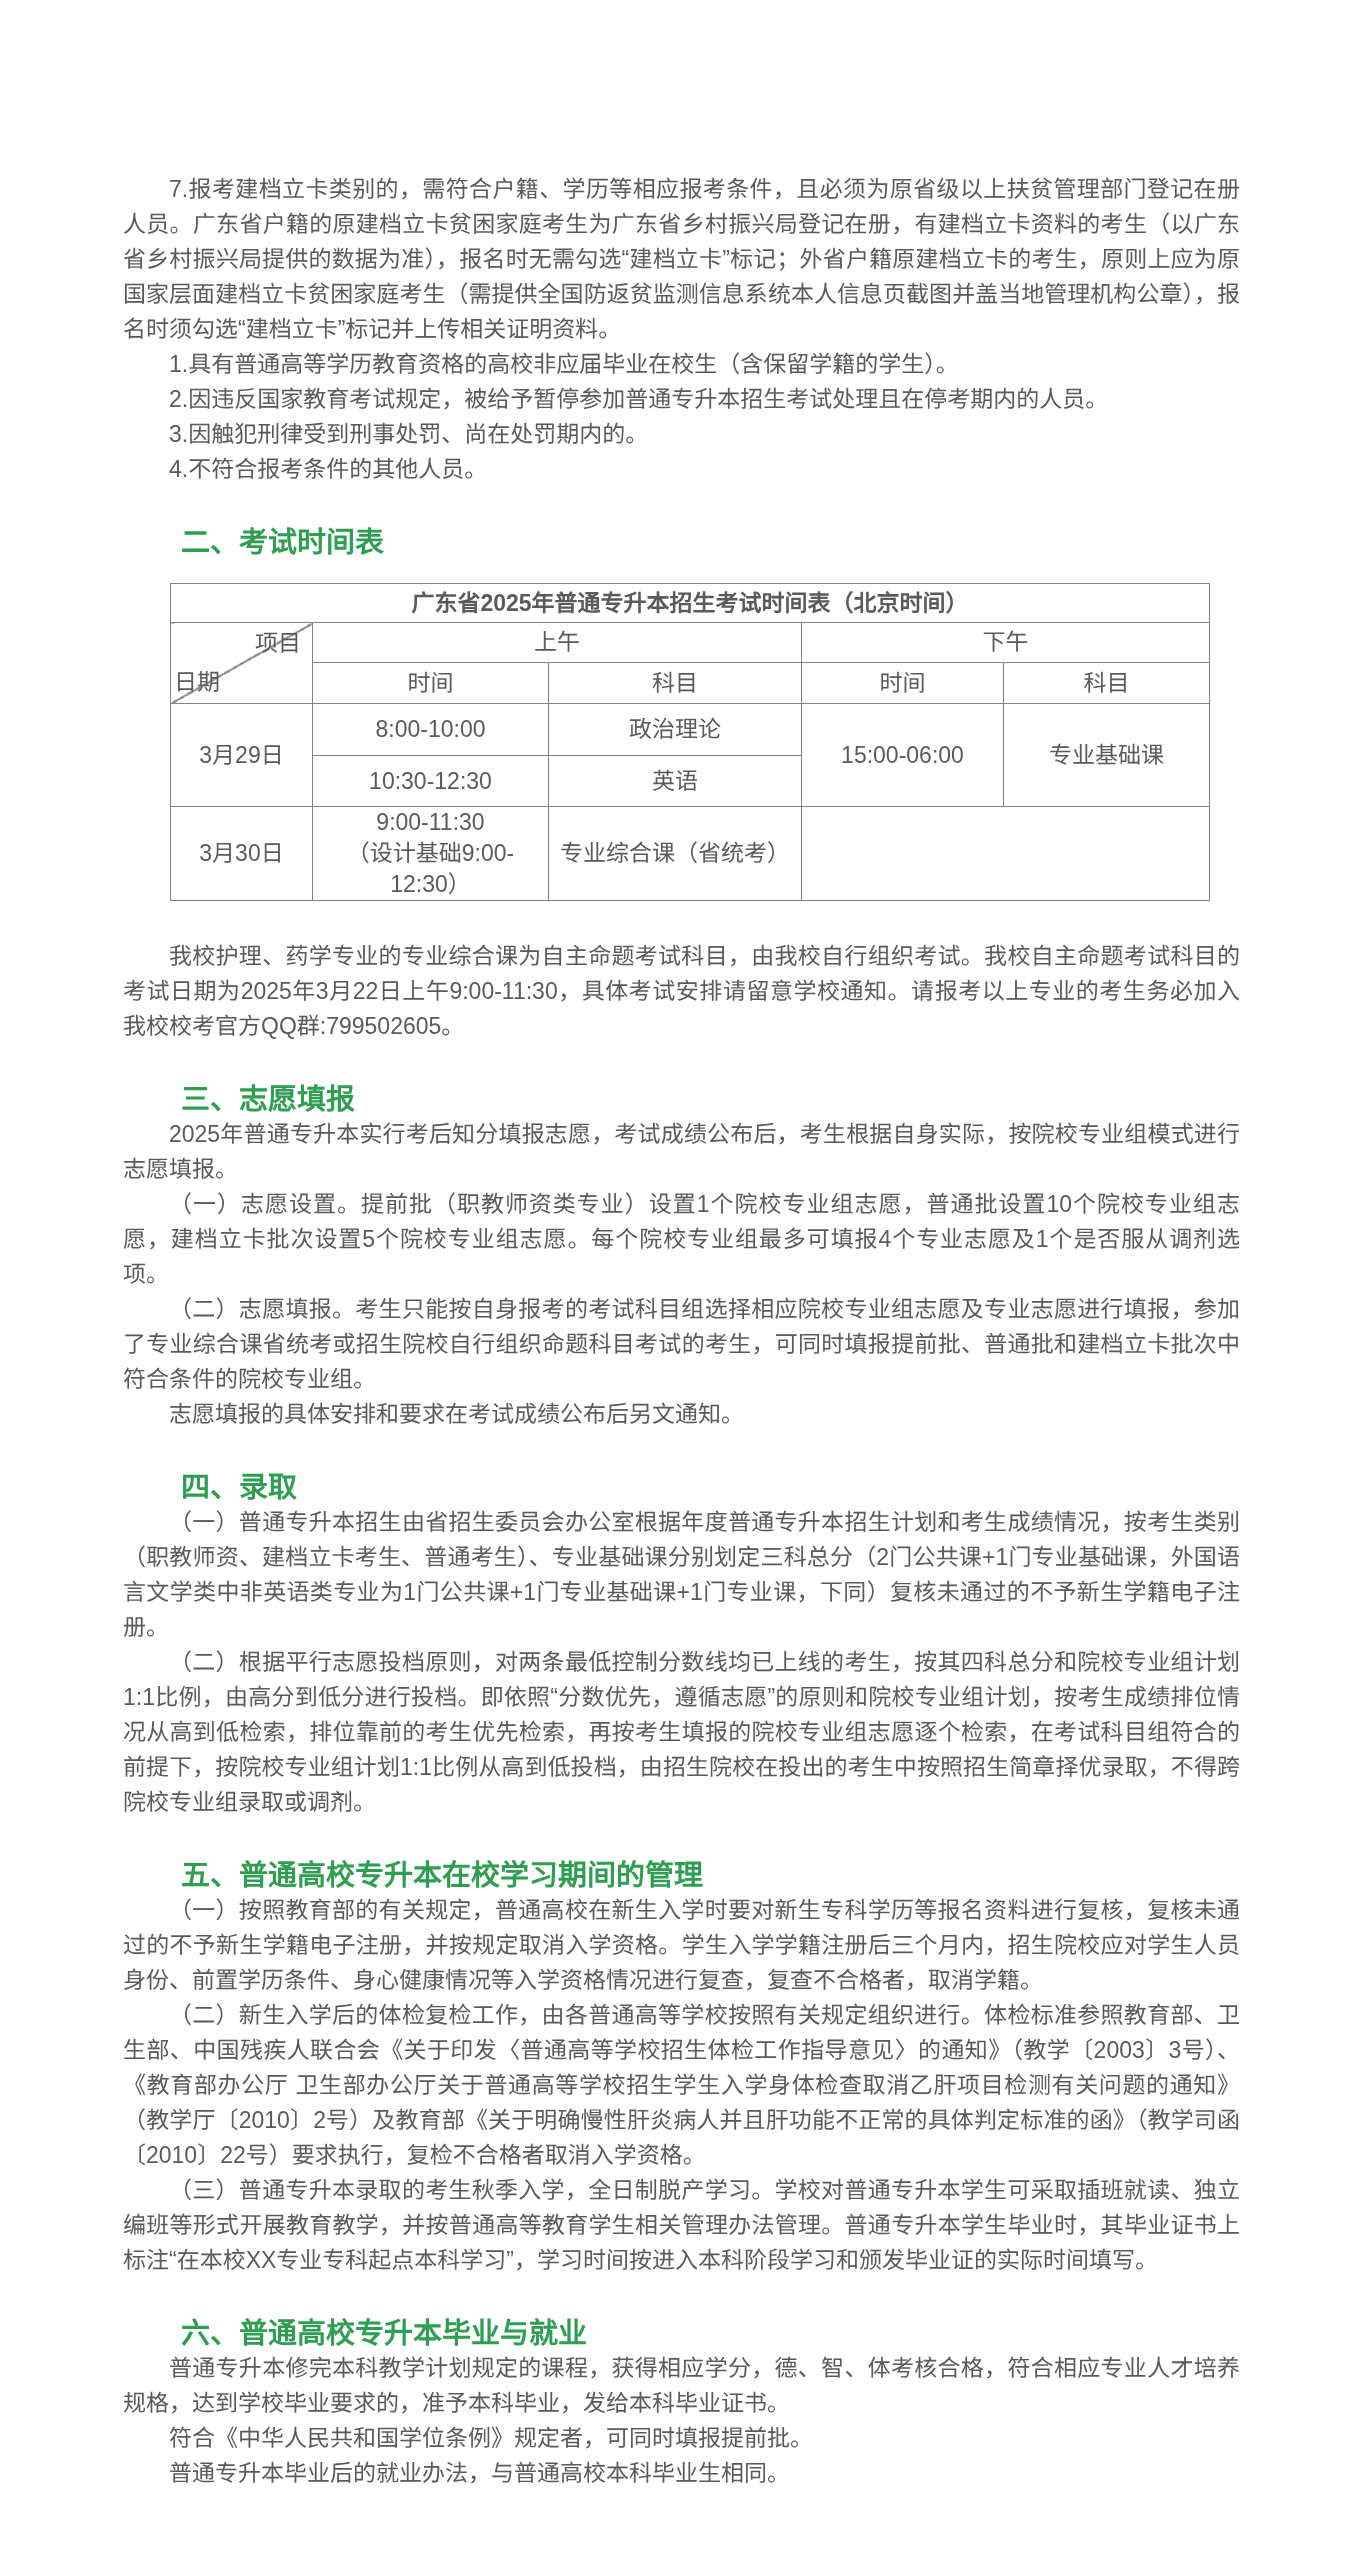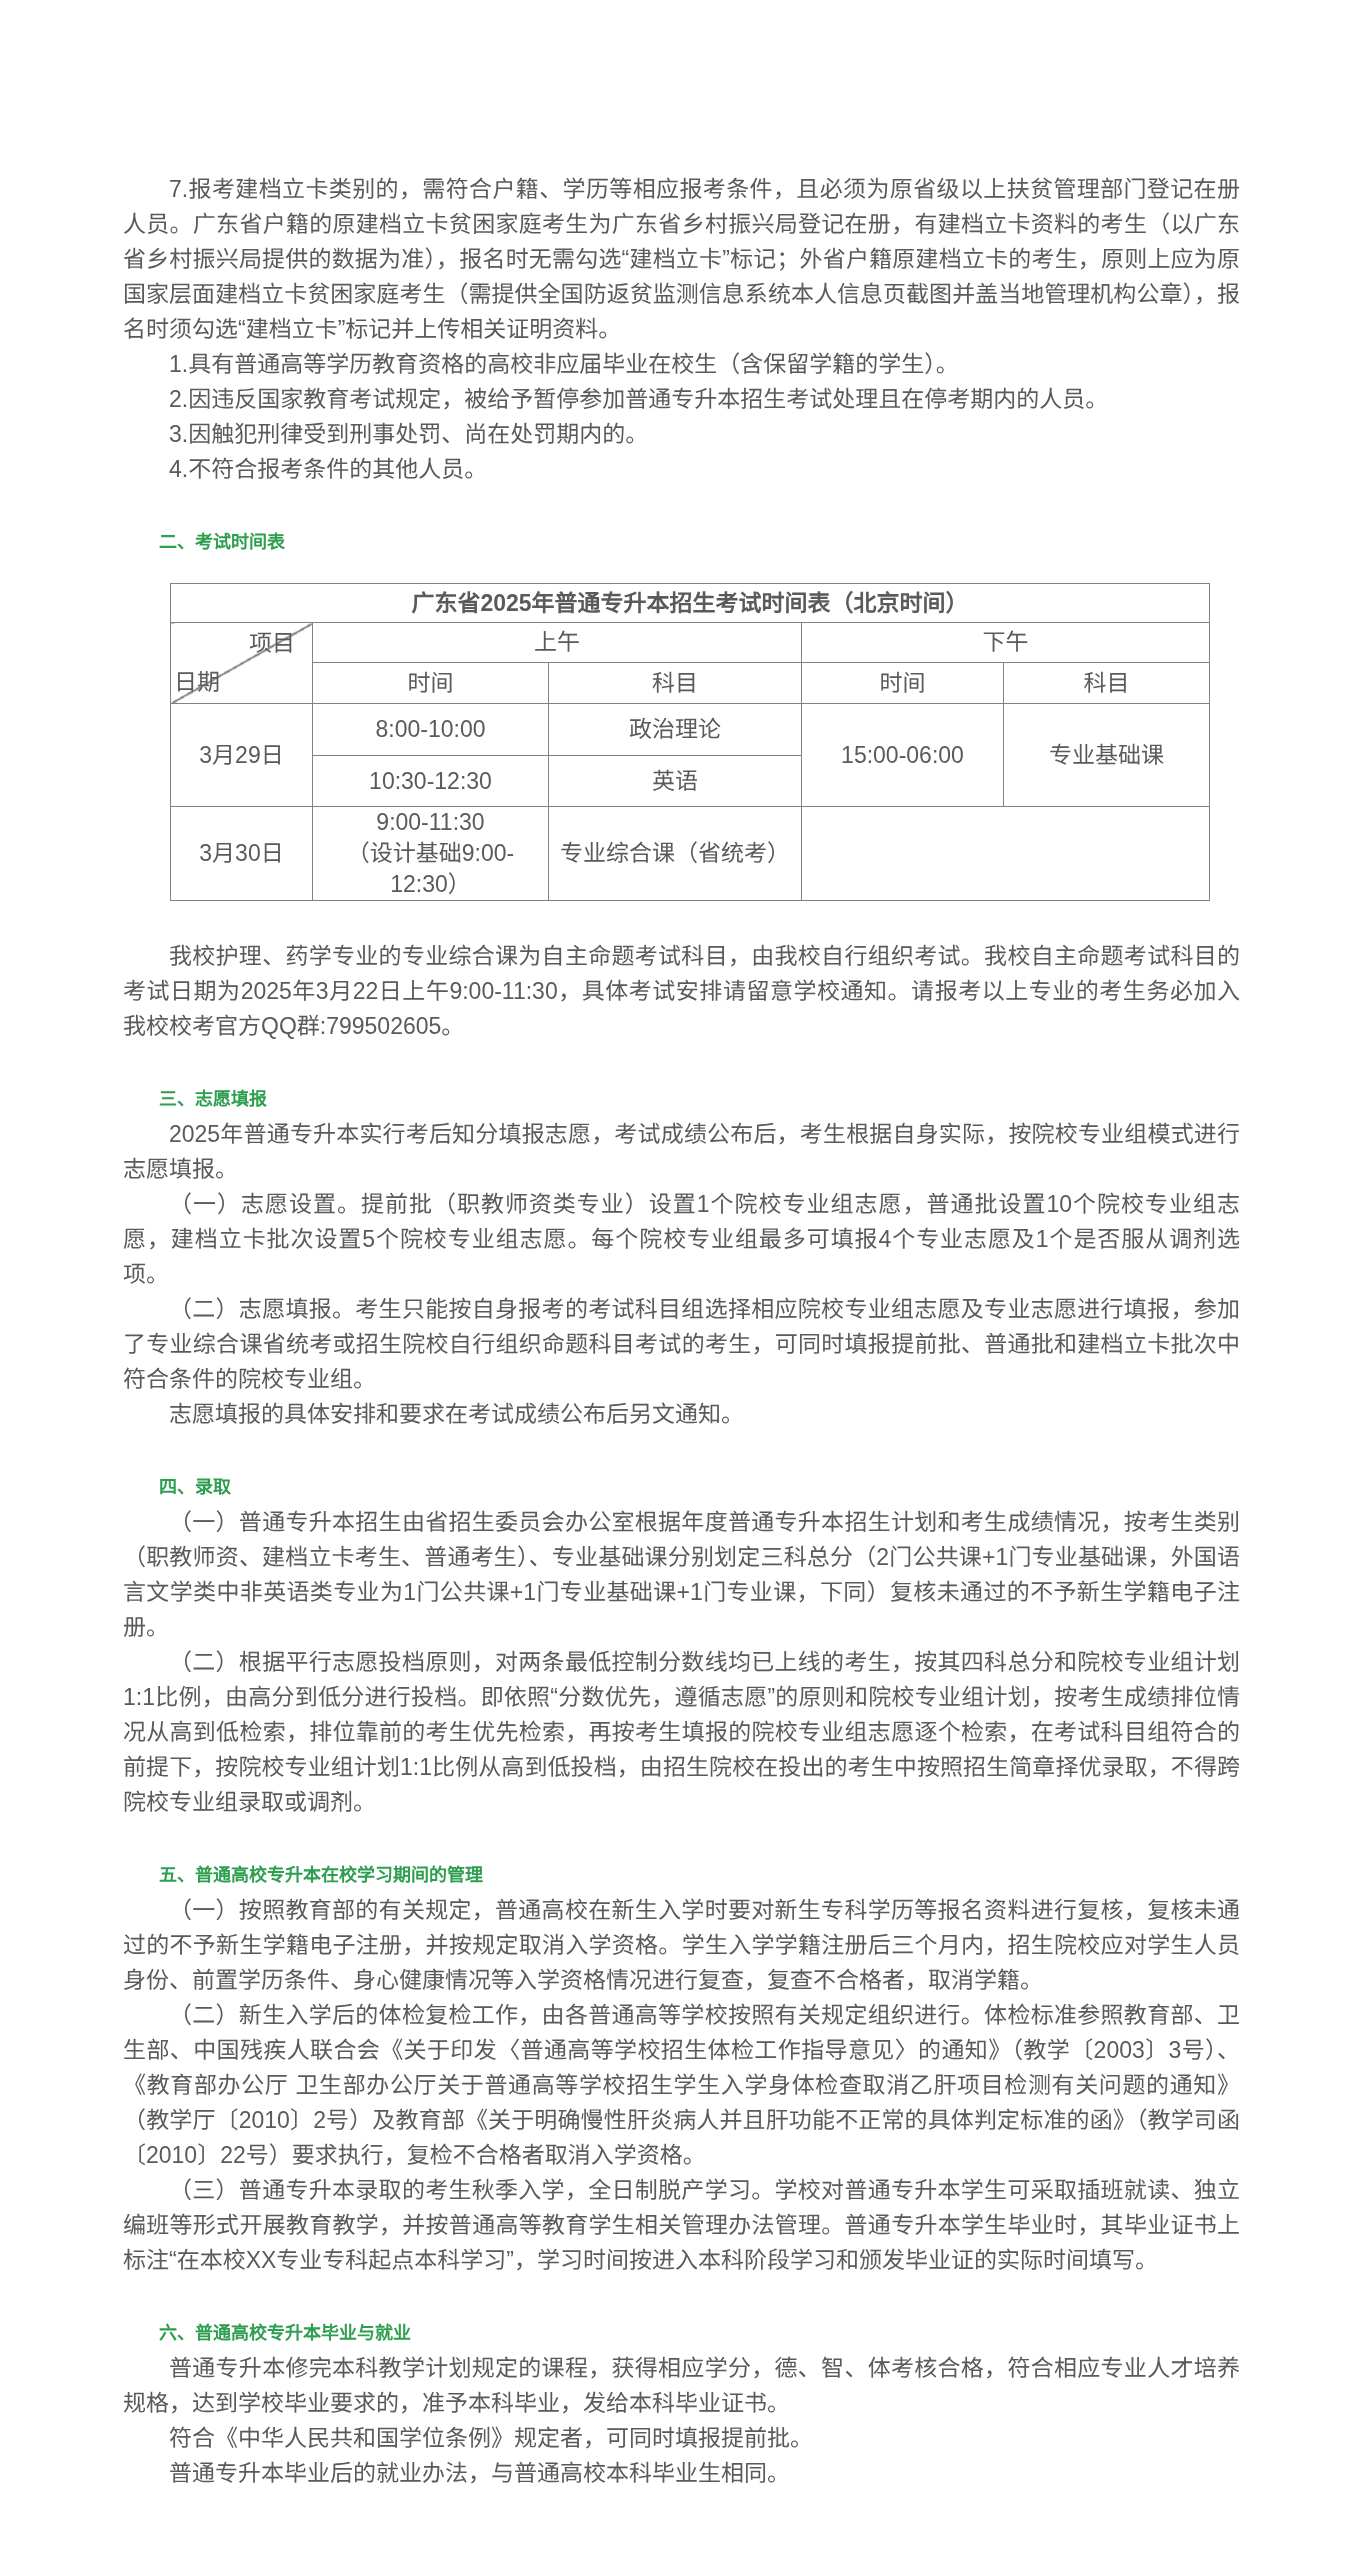--- a/index.html
+++ b/index.html
@@ -4,42 +4,42 @@
 <style>
   html,body{margin:0;padding:0;background:#ffffff;}
   .page{
     width:1364px;height:2576px;box-sizing:border-box;
     padding:172px 124px 16px 123px;overflow:hidden;background:#ffffff;
     font-family:"Liberation Sans","DejaVu Sans",sans-serif;
     color:#5a5a5a;font-size:23px;line-height:35px;
   }
   p.body-para{margin:0;text-indent:2em;text-align:justify;color:#5a5a5a;}
   h2.sec-heading{
-    margin:38px 0 0 0;font-size:18px;line-height:35px;font-weight:bold;
+    margin:38px 0 0 0;font-size:29px;line-height:35px;font-weight:bold;
     color:#2e9e50;text-indent:2em;
   }
   .table-wrap{margin:23px 0 38px 47px;}
   table.exam-table{border-collapse:collapse;width:1039px;table-layout:fixed;}
   table.exam-table td{
     border:1.9px solid #828282;text-align:center;vertical-align:middle;
     color:#5a5a5a;font-size:23px;line-height:31px;padding:0;
   }
   td.t-title{height:38px;color:#2e9e50;font-weight:bold;}
   tr.hdr1 td{height:39px;}
   tr.hdr2 td{height:40px;}
   tr.r1 td{height:51px;margin-top:32px;}
   tr.r2 td{height:50px;}
   tr.r3 td{height:70px;}
   td.diag{
     position:relative;
     background-image:linear-gradient(to bottom right,
       transparent calc(50% - 1px), #828282 calc(50% - 1px),
       #828282 calc(50% + 1px), transparent calc(50% + 1px));
   }
-  td.diag .corner-top{position:absolute;top:4.8px;right:17px;}
+  td.diag .corner-top{position:absolute;top:4.8px;right:11px;}
   td.diag .corner-bottom{position:absolute;bottom:4.8px;left:3px;}
   .two-line{line-height:33px;}
 </style>
 </head>
 <body>
 
 <div class="page">
 
   <p class="body-para">7.报考建档立卡类别的，需符合户籍、学历等相应报考条件，且必须为原省级以上扶贫管理部门登记在册人员。广东省户籍的原建档立卡贫困家庭考生为广东省乡村振兴局登记在册，有建档立卡资料的考生（以广东省乡村振兴局提供的数据为准），报名时无需勾选“建档立卡”标记；外省户籍原建档立卡的考生，原则上应为原国家层面建档立卡贫困家庭考生（需提供全国防返贫监测信息系统本人信息页截图并盖当地管理机构公章），报名时须勾选“建档立卡”标记并上传相关证明资料。</p>
   <p class="body-para">1.具有普通高等学历教育资格的高校非应届毕业在校生（含保留学籍的学生）。</p>

